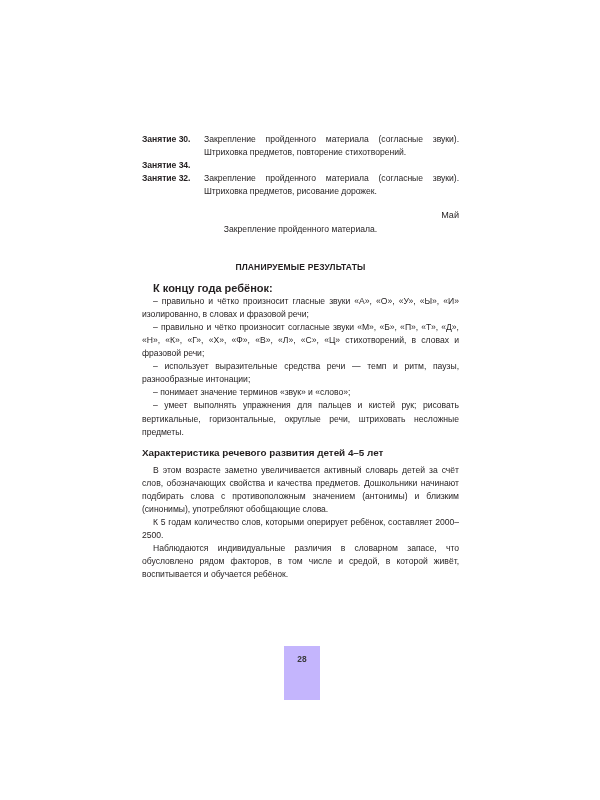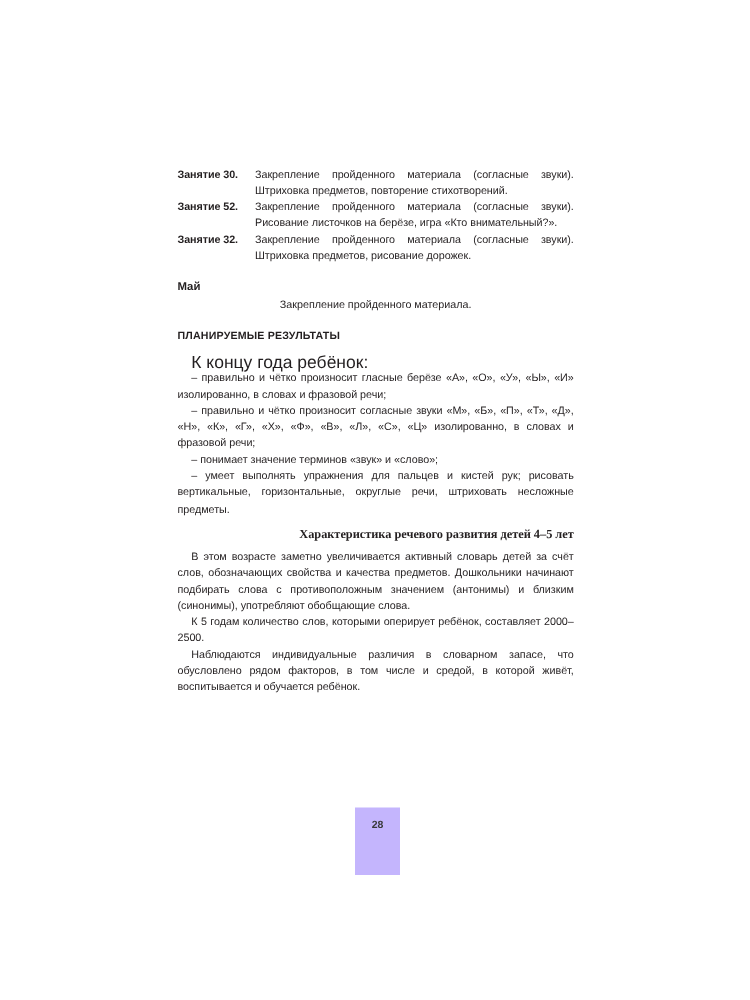--- a/index.html
+++ b/index.html
@@ -48,43 +48,44 @@
   }
   .lesson-text {
     flex: 1 1 auto;
     text-align: justify;
     text-justify: inter-word;
     letter-spacing: -0.03px;
   }
 
   
   .month-heading {
-    text-align: left;
-    font-weight: 700;
+    text-align: right;
+    font-weight: 400;
     font-size: 9.1px;
     line-height: 13px;
     margin-top: 11px;
   }
   .month-body {
     text-align: center;
     font-size: 8.6px;
     line-height: 13.1px;
     margin-top: 1px;
   }
   .section-caps {
+    text-align: center;
     font-weight: 700;
     font-size: 8.5px;
     line-height: 13px;
     letter-spacing: 0.15px;
-    margin-top: 12px;
+    margin-top: 24px;
   }
 
   .lead-bold {
-    font-weight: 400;
-    font-size: 14px;
+    font-weight: 700;
+    font-size: 11px;
     line-height: 13.1px;
     margin-top: 8px;
     text-indent: 11px;
   }
 
   
   .para {
     font-size: 8.6px;
     line-height: 13.1px;
     text-align: justify;
@@ -97,27 +98,26 @@
   
   .group-heading {
     text-align: center;
     font-weight: 700;
     font-size: 13.4px;
     line-height: 17px;
     margin-top: 17px;
     letter-spacing: 0.1px;
   }
   .group-sub {
-    text-align: right;
+    text-align: left;
     font-weight: 700;
     font-size: 9.9px;
     line-height: 14px;
     margin-top: 7px;
     letter-spacing: -0.02px;
-    font-family: Liberation Serif, serif;
   }
 
   .block-gap-sm { height: 4px; }
 
   
   #page-number-plate {
     position: absolute;
     left: 284px;
     top: 646px;
     width: 36px;
@@ -141,39 +141,39 @@
 <div id="page">
 
   <div id="text-column">
 
     <div>
       <div class="lesson-row">
         <span class="lesson-label">Занятие 30.</span>
         <span class="lesson-text">Закрепление пройденного материала (согласные звуки). Штриховка предметов, повторение стихотворений.</span>
       </div>
       <div class="lesson-row">
-        <span class="lesson-label">Занятие 52.</span>
-        <span class="lesson-text">Закрепление пройденного материала (согласные звуки). Рисование листочков на берёзе, игра «Кто внимательный?».</span>
+        <span class="lesson-label">Занятие 34.</span>
       </div>
       <div class="lesson-row">
         <span class="lesson-label">Занятие 32.</span>
         <span class="lesson-text">Закрепление пройденного материала (согласные звуки). Штриховка предметов, рисование дорожек.</span>
       </div>
     </div>
 
     <div class="month-heading">Май</div>
     <div class="month-body">Закрепление пройденного материала.</div>
 
     <div class="section-caps">ПЛАНИРУЕМЫЕ РЕЗУЛЬТАТЫ</div>
 
     <div class="lead-bold">К концу года ребёнок:</div>
 
     <div>
-      <p class="para">– правильно и чётко произносит гласные берёзе «А», «О», «У», «Ы», «И» изолированно, в словах и фразовой речи;</p>
-      <p class="para">– правильно и чётко произносит согласные звуки «М», «Б», «П», «Т», «Д», «Н», «К», «Г», «Х», «Ф», «В», «Л», «С», «Ц» изолированно, в словах и фразовой речи;</p>
+      <p class="para">– правильно и чётко произносит гласные звуки «А», «О», «У», «Ы», «И» изолированно, в словах и фразовой речи;</p>
+      <p class="para">– правильно и чётко произносит согласные звуки «М», «Б», «П», «Т», «Д», «Н», «К», «Г», «Х», «Ф», «В», «Л», «С», «Ц» стихотворений, в словах и фразовой речи;</p>
+      <p class="para">– использует выразительные средства речи — темп и ритм, паузы, разнообразные интонации;</p>
       <p class="para">– понимает значение терминов «звук» и «слово»;</p>
       <p class="para">– умеет выполнять упражнения для пальцев и кистей рук; рисовать вертикальные, горизонтальные, округлые речи, штриховать несложные предметы.</p>
     </div>
 
     <div class="group-sub">Характеристика речевого развития детей 4–5 лет</div>
 
     <div class="block-gap-sm"></div>
 
     <div>
       <p class="para">В этом возрасте заметно увеличивается активный словарь детей за счёт слов, обозначающих свойства и качества предметов. Дошкольники начинают подбирать слова с противоположным значением (антонимы) и близким (синонимы), употребляют обобщающие слова.</p>

